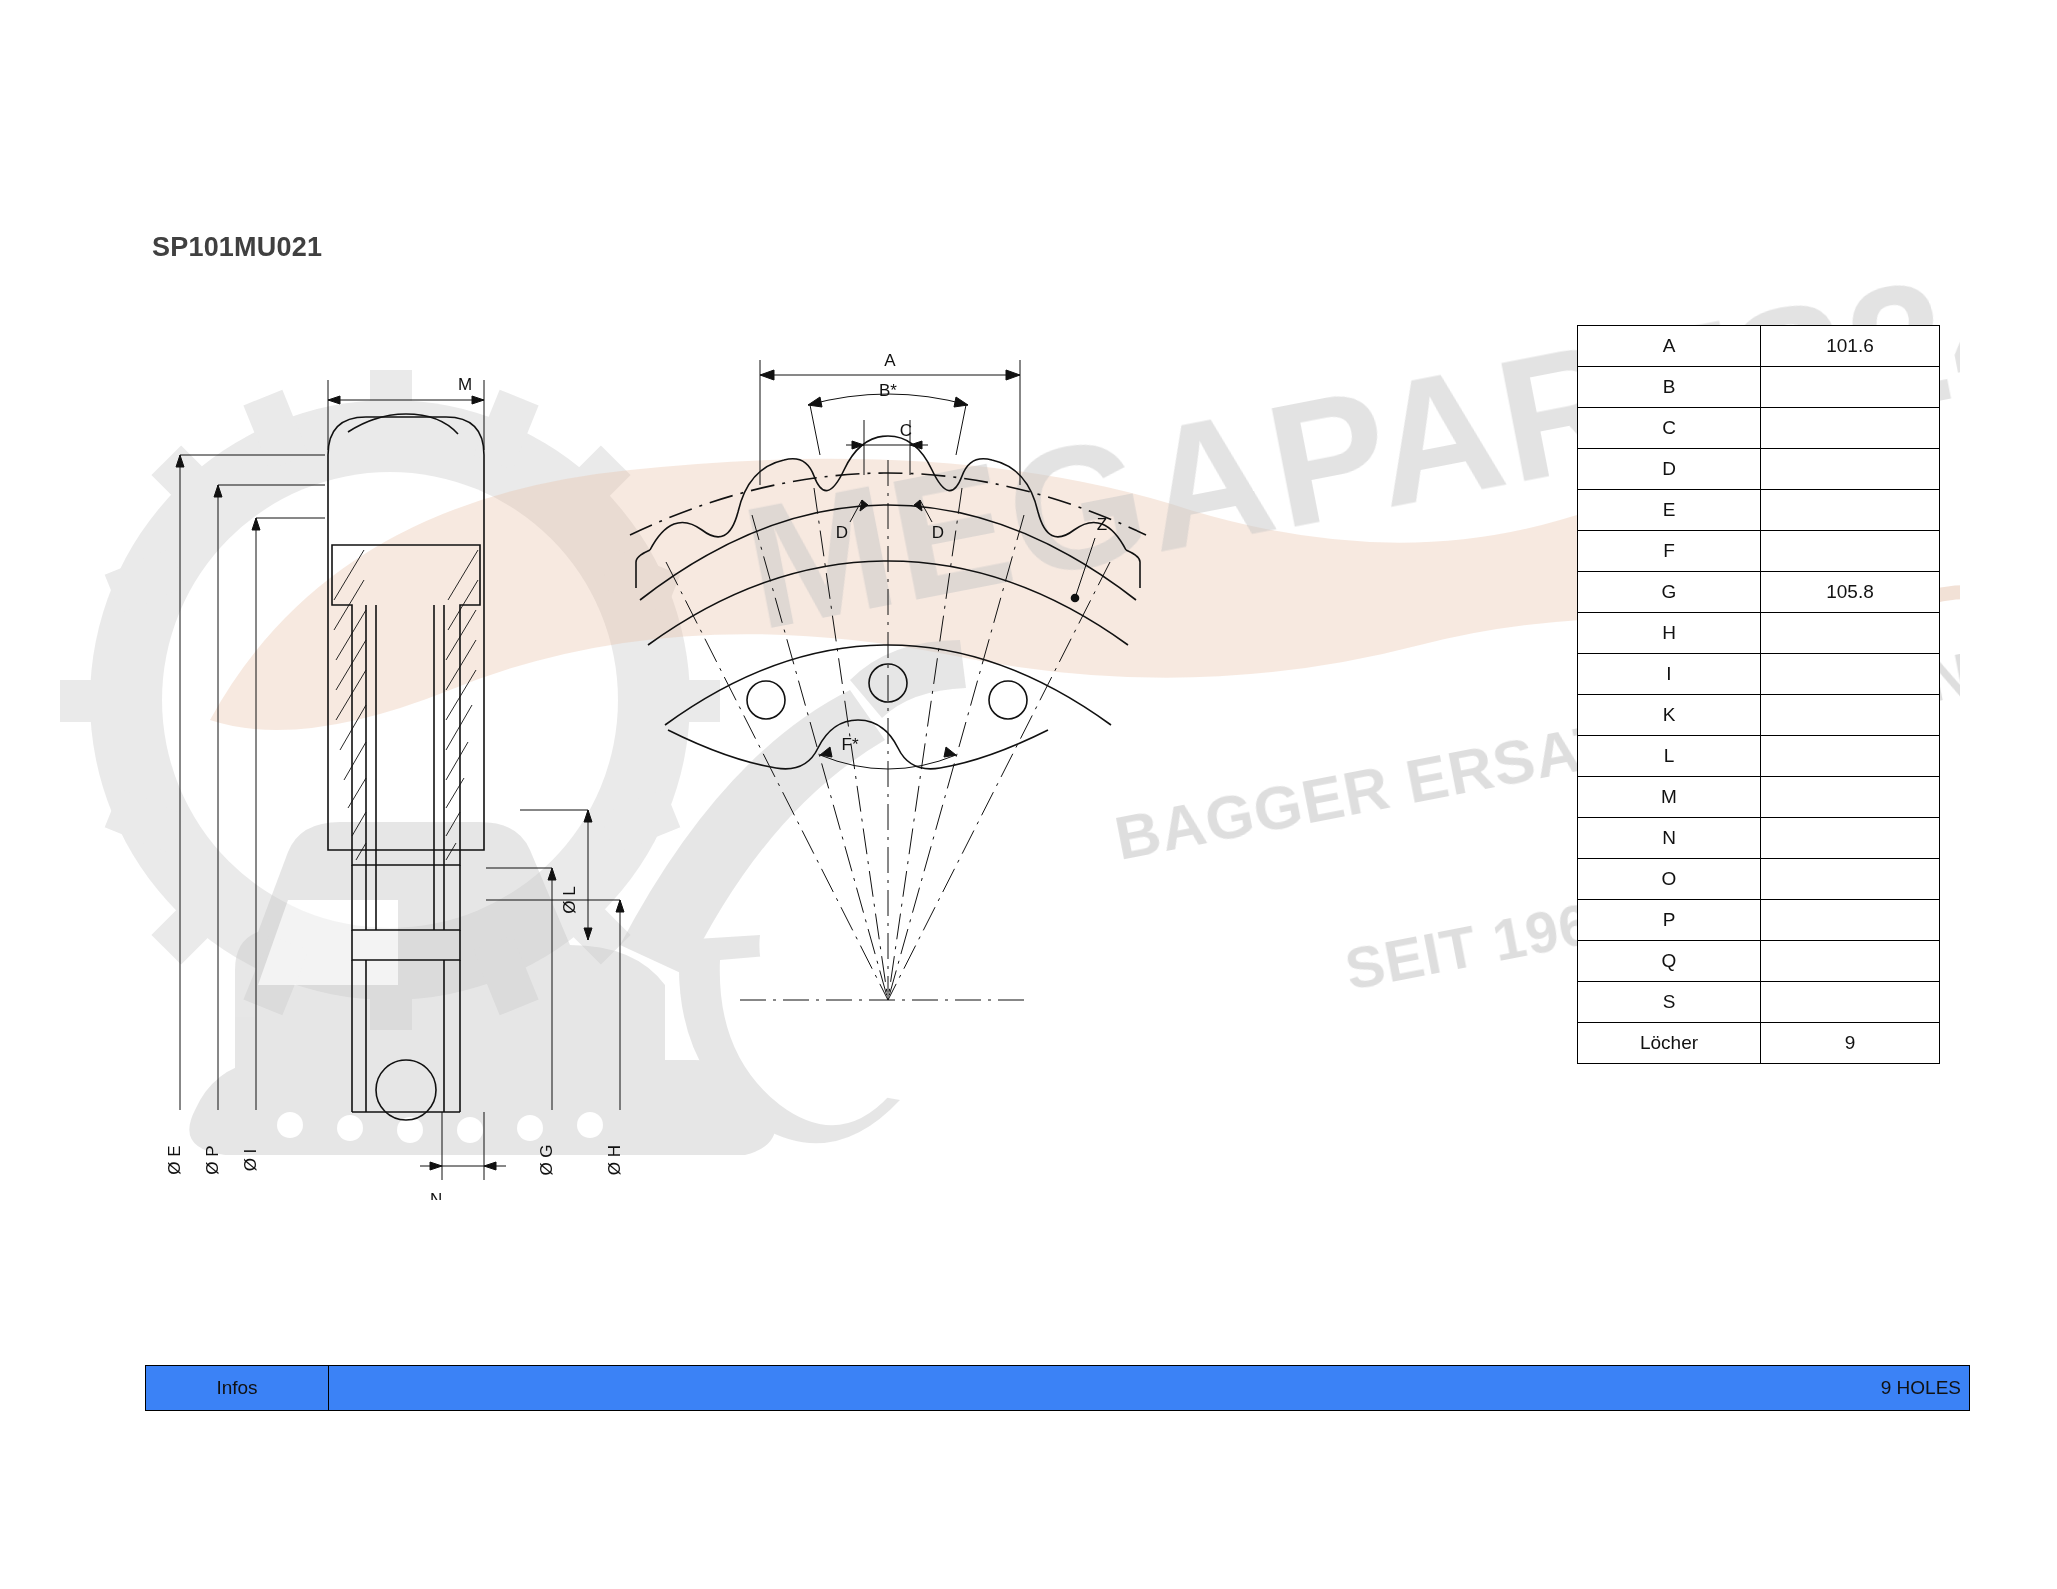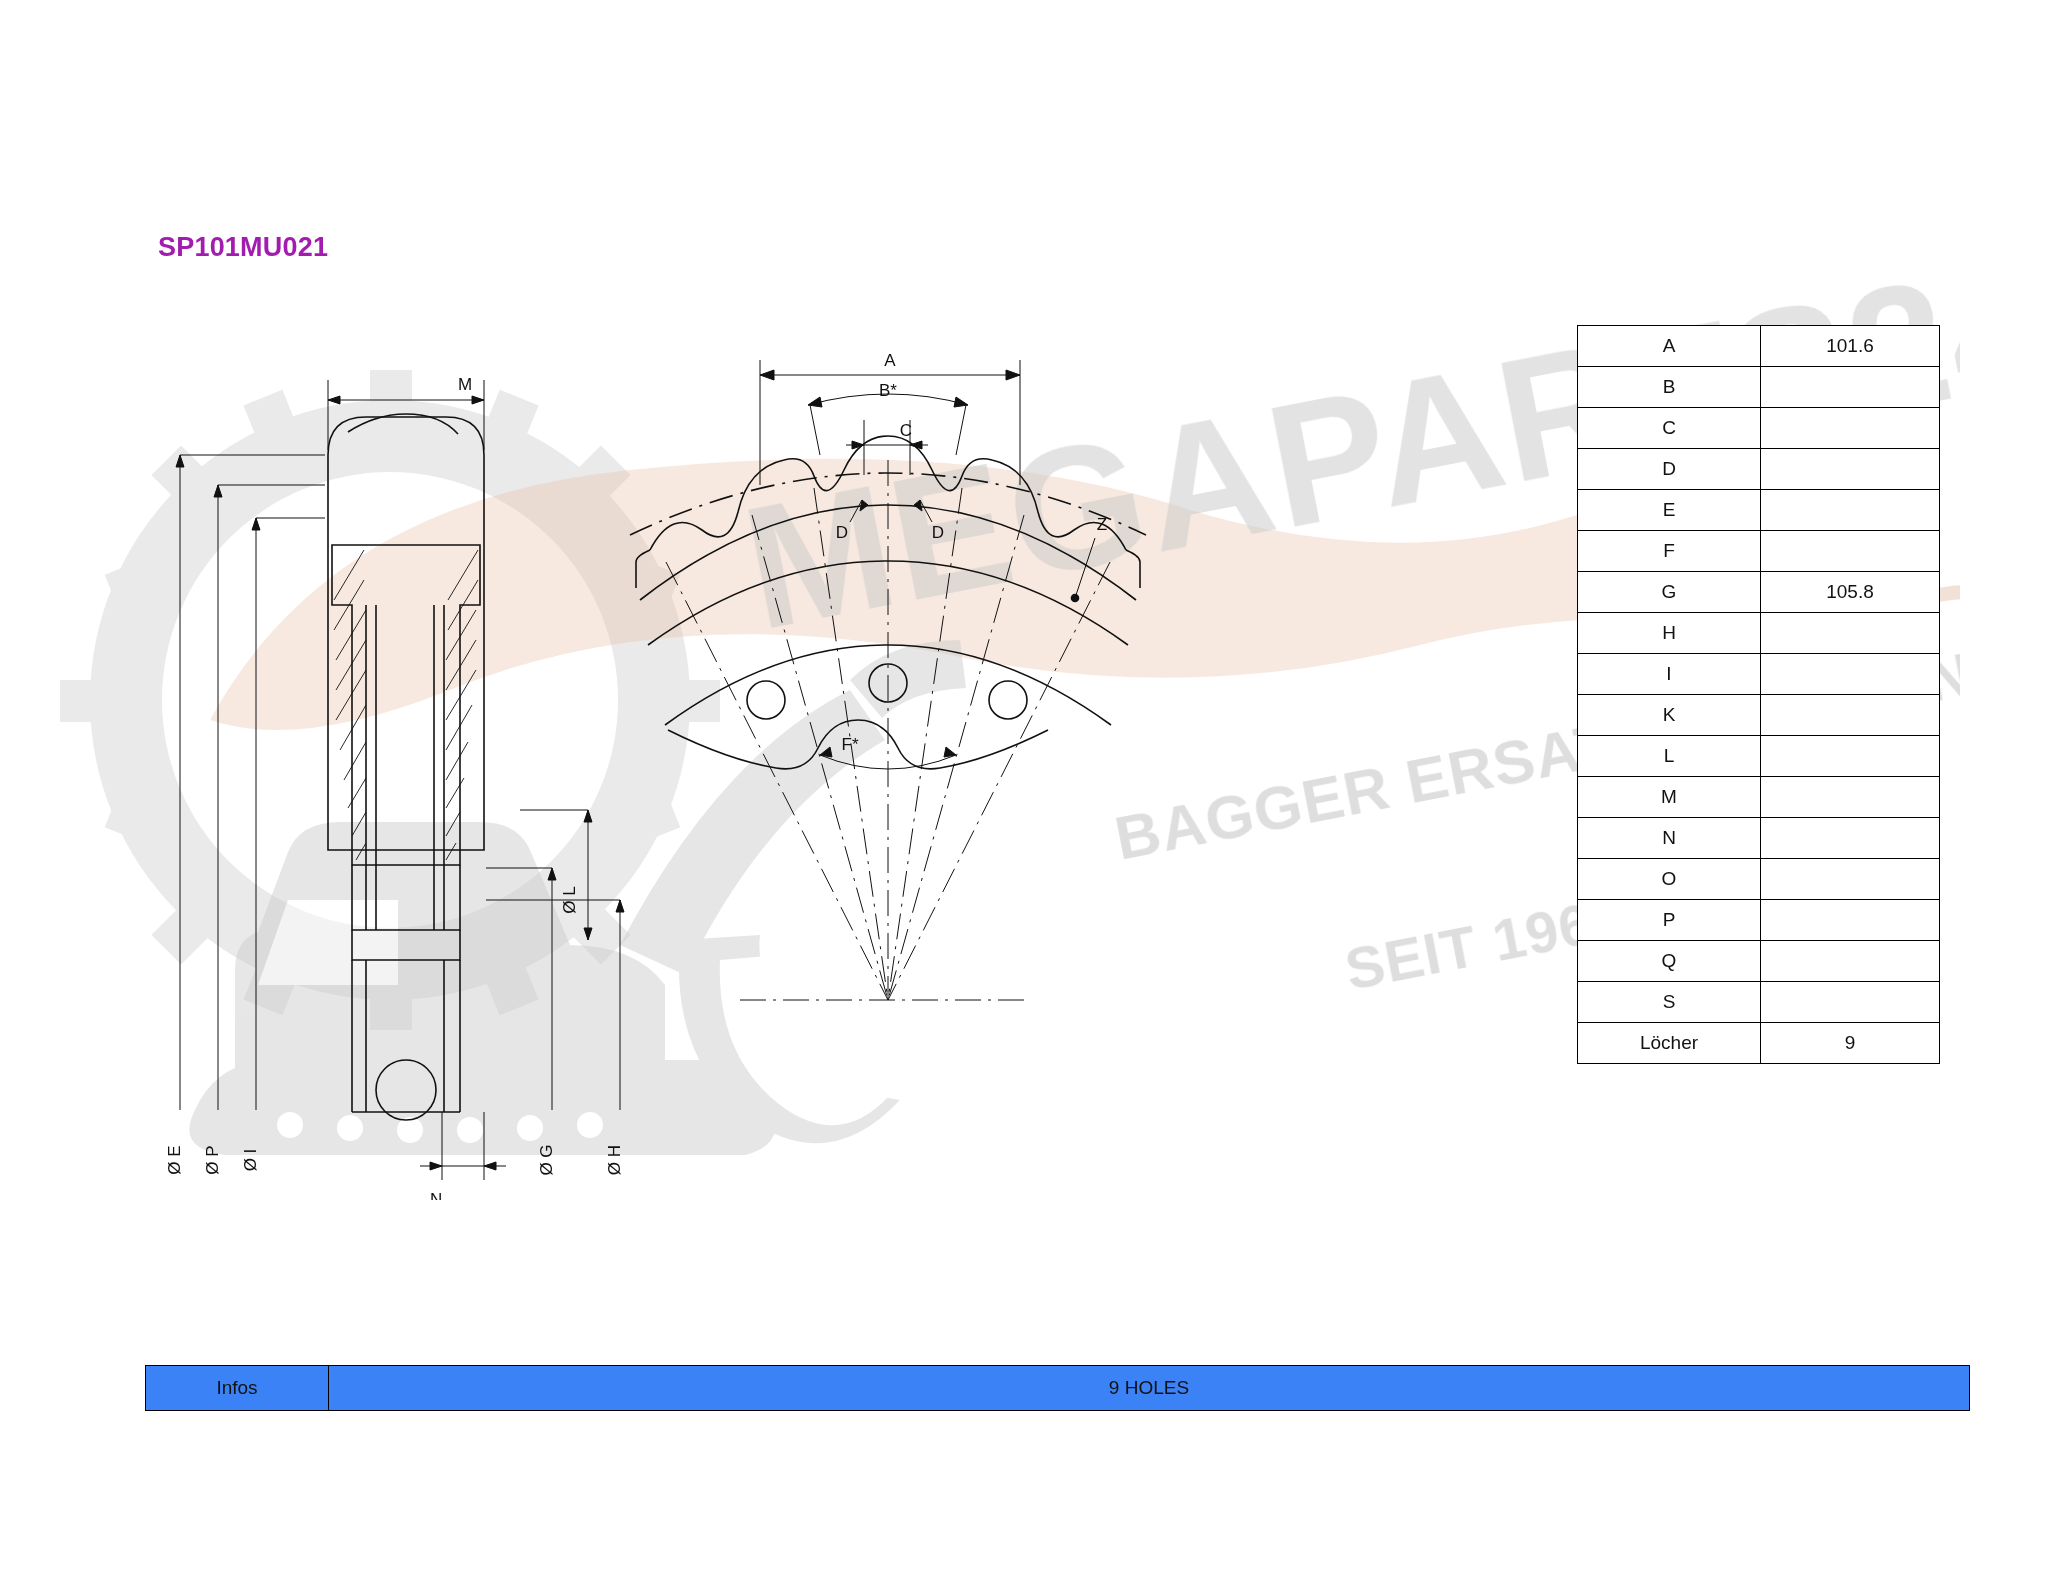--- a/index.html
+++ b/index.html
@@ -30,25 +30,25 @@
     top: 200px;
     width: 1900px;
     height: 1000px;
     pointer-events: none;
     z-index: 1;
   }
 
   
   #part-title {
     position: absolute;
-    left: 158px;
+    left: 152px;
     top: 232px;
     font-size: 27px;
     font-weight: bold;
-    color: #a21caf;
+    color: #404040;
     letter-spacing: 0.2px;
     z-index: 5;
   }
 
   
   #drawing {
     position: absolute;
     left: 120px;
     top: 300px;
     width: 1180px;
@@ -92,21 +92,21 @@
     font-size: 19px;
     color: #111;
     padding: 0 8px;
   }
   #infos-table td.infos-label {
     width: 166px;
     text-align: center;
   }
   #infos-table td.infos-value {
     width: 1624px;
-    text-align: center;
+    text-align: right;
   }
 
   svg text { font-family: "Liberation Sans", sans-serif; }
 </style>
 </head>
 <body>
 
 <div id="sheet">
 
   <svg class="watermark" viewBox="0 0 1900 1000" xmlns="http://www.w3.org/2000/svg">

